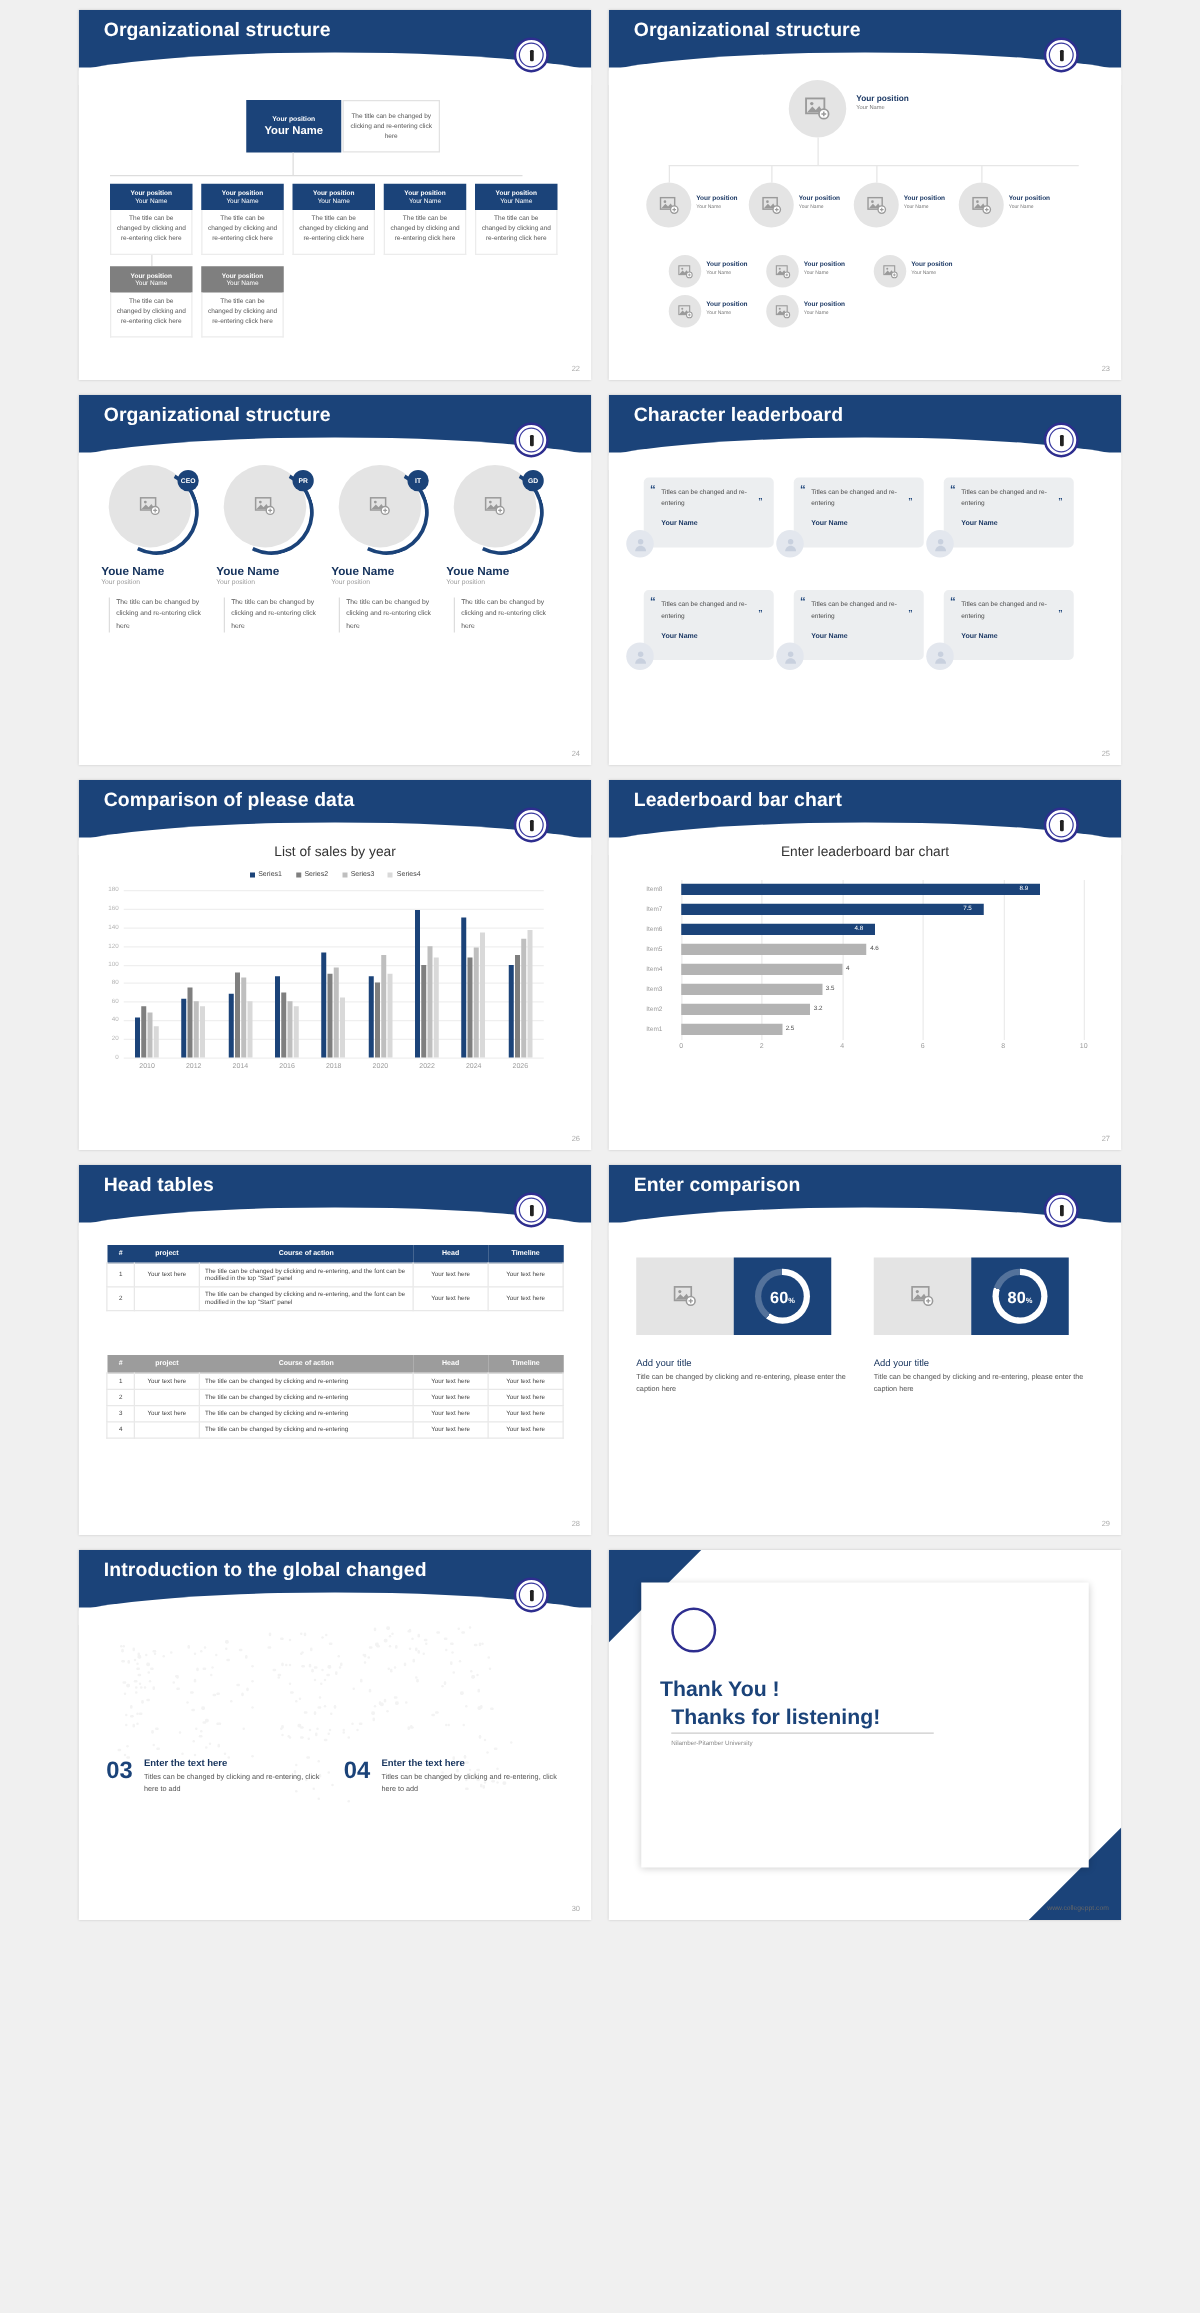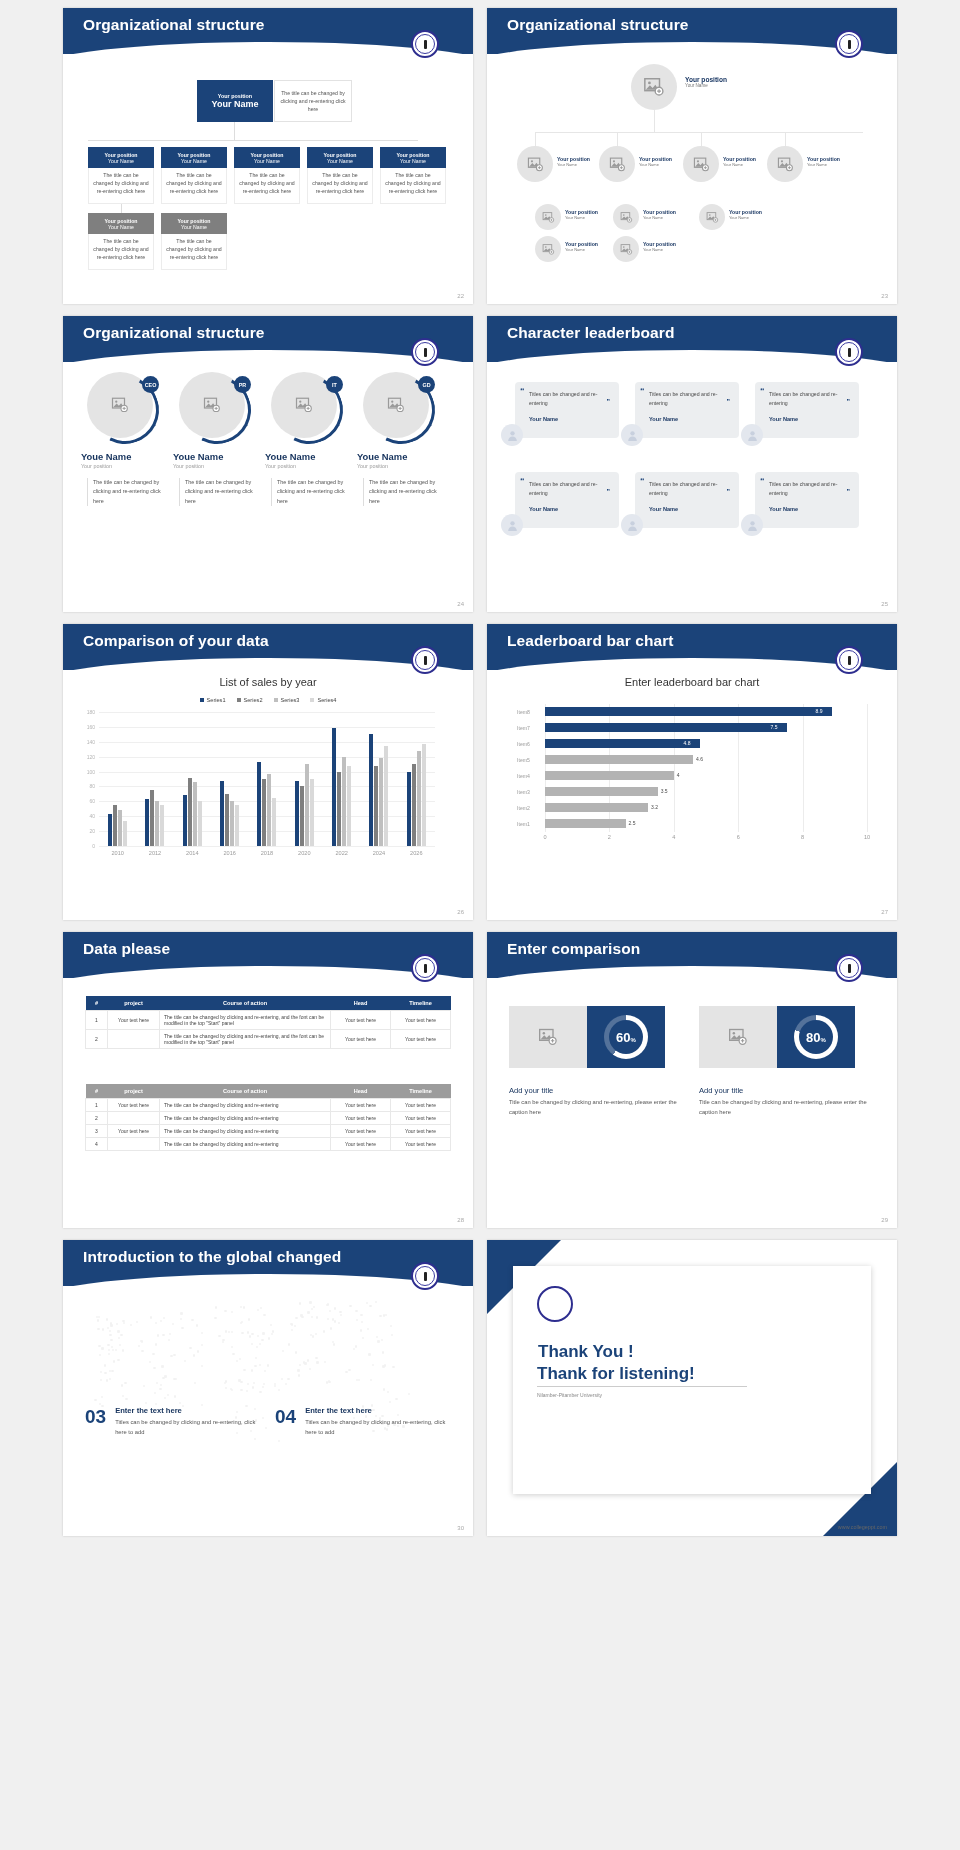--- a/index.html
+++ b/index.html
@@ -159,21 +159,21 @@
   
   .s31 { background:#fff; }
   .s31 .tri { position:absolute; left:0; top:0; width:0; height:0;
         border-top:74px solid #1b4379; border-right:74px solid transparent; }
   .s31 .tri2 { position:absolute; right:0; bottom:0; width:0; height:0;
         border-bottom:74px solid #1b4379; border-left:74px solid transparent; }
   .s31 .card { position:absolute; left:26px; top:26px; right:26px; bottom:42px;
         background:#fff; box-shadow:0 1px 6px rgba(0,0,0,.2); overflow:hidden; }
   .s31 .photo { position:absolute; right:0; top:0; width:52%; height:100%;
         background:linear-gradient(160deg,#dfe6ef 0%,#c3ced e 40%,#aebdd0 100%); }
-  .s31 .ty1 { position:absolute; left:25px; top:76px; font-size:17px;
+  .s31 .ty1 { position:absolute; left:15px; top:76px; font-size:17px;
         font-weight:bold; color:#1b4379; }
   .s31 .ty2 { position:absolute; left:24px; top:98px; font-size:17px;
         font-weight:bold; color:#1b4379; }
   .s31 .tu { position:absolute; left:24px; top:126px; font-size:5px; color:#888; }
   .s31 .seal { position:absolute; left:24px; top:20px; width:36px; height:36px;
         border-radius:50%; border:2px solid #2e2e8f; background:#fff; }
   .s31 .url { position:absolute; right:10px; bottom:6px; font-size:5.4px; color:#666; }
 </style>
 </head>
 <body>
@@ -552,21 +552,21 @@
         <svg width="13" height="13" viewBox="0 0 24 24">
           <circle cx="12" cy="8" r="4" fill="#c8d0de"></circle>
           <path d="M4 22c0-4.4 3.6-8 8-8s8 3.6 8 8z" fill="#c8d0de"></path>
         </svg>
       </div>
       <div class="pagenum">25</div>
     </div>
     <div class="slide s26">
       <div class="banner"></div>
       <div class="banner-curve"></div>
-      <div class="stitle">Comparison of your data</div>
+      <div class="stitle">Comparison of please data</div>
       <div class="logo">
         <span class="logo-dot"></span>
       </div>
       <div class="ctitle">List of sales by year</div>
       <div class="legend">
         <span><i class="sw" style="background:#1b4379"></i>Series1</span>
         <span><i class="sw" style="background:#7f7f7f"></i>Series2</span>
         <span><i class="sw" style="background:#bfbfbf"></i>Series3</span>
         <span><i class="sw" style="background:#d9d9d9"></i>Series4</span>
       </div>
@@ -743,21 +743,21 @@
         <span style="left:40%">4</span>
         <span style="left:60%">6</span>
         <span style="left:80%">8</span>
         <span style="left:100%">10</span>
       </div>
       <div class="pagenum">27</div>
     </div>
     <div class="slide s28">
       <div class="banner"></div>
       <div class="banner-curve"></div>
-      <div class="stitle">Data please</div>
+      <div class="stitle">Head tables</div>
       <div class="logo">
         <span class="logo-dot"></span>
       </div>
       <div style="position:absolute;left:0;top:64px;width:100%">
         <table class="tbl blue">
           <colgroup>
             <col style="width:22px">
             <col style="width:52px">
             <col>
             <col style="width:60px">
@@ -1203,19 +1203,19 @@
       </div>
       <div class="pagenum">30</div>
     </div>
     <div class="slide s31">
       <div class="tri"></div>
       <div class="tri2"></div>
       <div class="card">
         <div class="photo"></div>
         <div class="seal"></div>
         <div class="ty1">Thank You !</div>
-        <div class="ty2">Thank for listening!</div>
+        <div class="ty2">Thanks for listening!</div>
         <div style="position:absolute;left:24px;top:120px;width:210px;height:1px;background:#ccc"></div>
         <div class="tu">Nilamber-Pitamber University</div>
       </div>
       <div class="url">www.collegeppt.com</div>
     </div>
   </div>
 
 </body></html>

